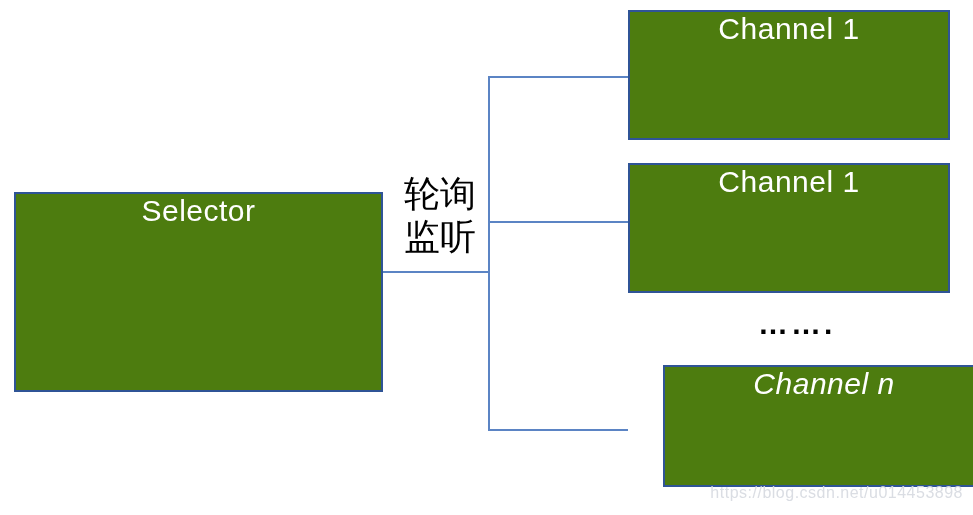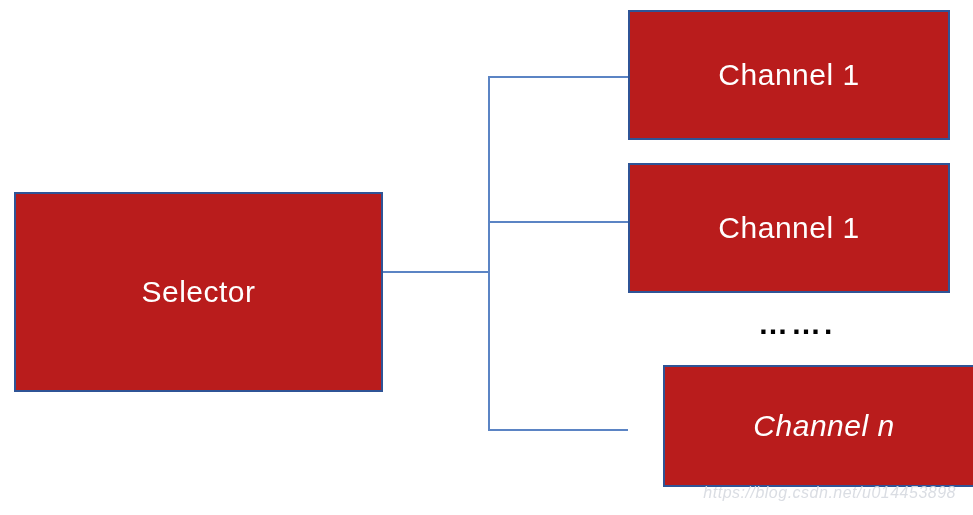--- a/index.html
+++ b/index.html
@@ -11,25 +11,24 @@
   .canvas {
     position: relative;
     width: 973px;
     height: 515px;
     background: #ffffff;
     overflow: hidden;
   }
   .box {
     position: absolute;
     box-sizing: border-box;
-    background: #b91c1c;
+    background: #4d7c0f;
     border: 2px solid #2F5496;
     color: #ffffff;
     display: flex;
-    align-items: center;
     justify-content: center;
     font-size: 30px;
     letter-spacing: 0.5px;
   }
   .selector { left: 14px;  top: 192px; width: 369px; height: 200px; }
   .channel1 { left: 628px; top: 10px;  width: 322px; height: 130px; }
   .channel2 { left: 628px; top: 163px; width: 322px; height: 130px; }
   .channeln { left: 663px; top: 365px; width: 322px; height: 122px; font-style: italic; }
 
   .line {
@@ -60,45 +59,48 @@
     left: 758px;
     top: 306px;
     color: #000000;
     font-size: 30px;
     font-weight: bold;
     letter-spacing: 3px;
     line-height: 36px;
   }
   .watermark {
     position: absolute;
-    right: 17px;
+    right: 10px;
     top: 484px;
     font-size: 16px;
     color: rgba(216, 219, 226, 0.95);
     letter-spacing: 0.5px;
     z-index: 5;
     white-space: nowrap;
-    font-style: italic;
   }
 </style>
 </head>
 <body>
 
 <div class="canvas">
 
   <div class="box selector">
     <span>Selector</span>
   </div>
 
   <div class="line hline edge-selector"></div>
   <div class="line vline trunk"></div>
   <div class="line hline branch-1"></div>
   <div class="line hline branch-2"></div>
   <div class="line hline branch-3"></div>
 
+  <div class="edge-label">
+    <div>轮询</div>
+    <div>监听</div>
+  </div>
 
   <div class="box channel1">
     <span>Channel 1</span>
   </div>
 
   <div class="box channel2">
     <span>Channel 1</span>
   </div>
 
   <div class="ellipsis">…….</div>

